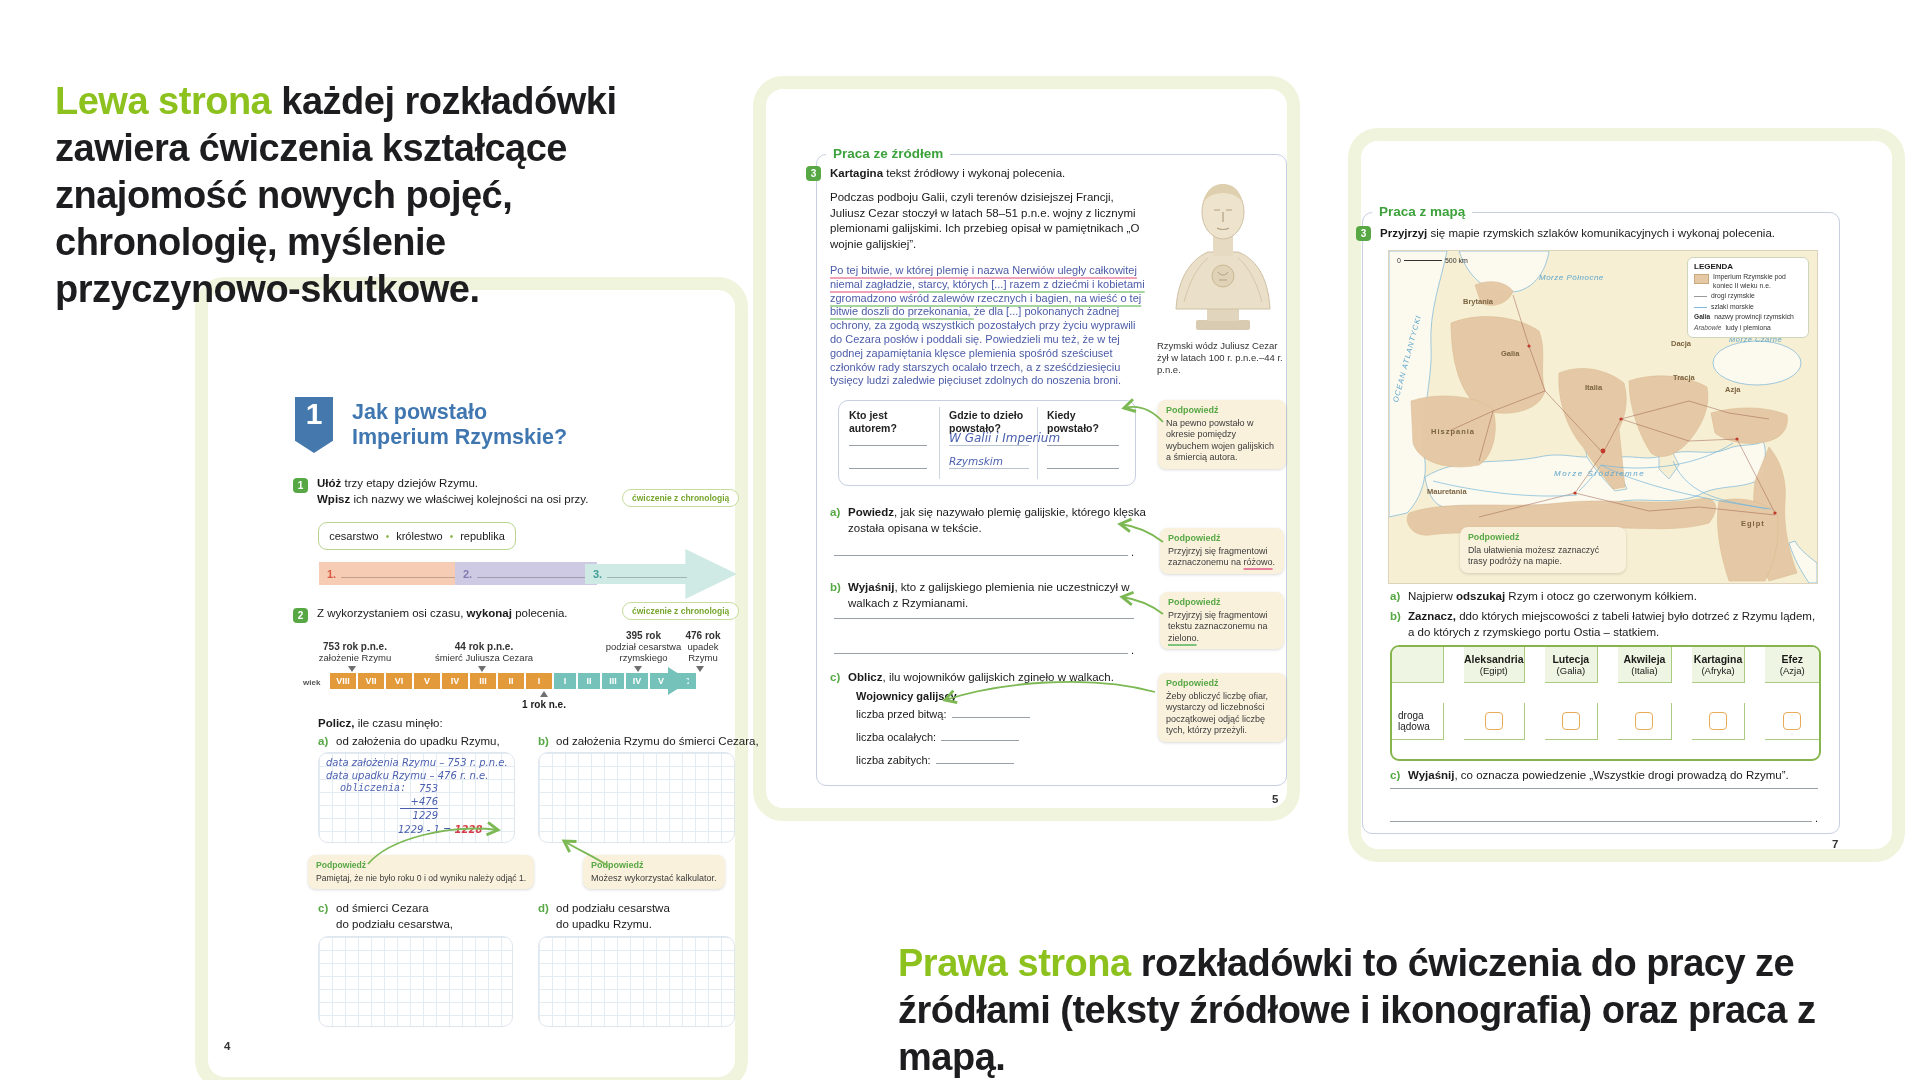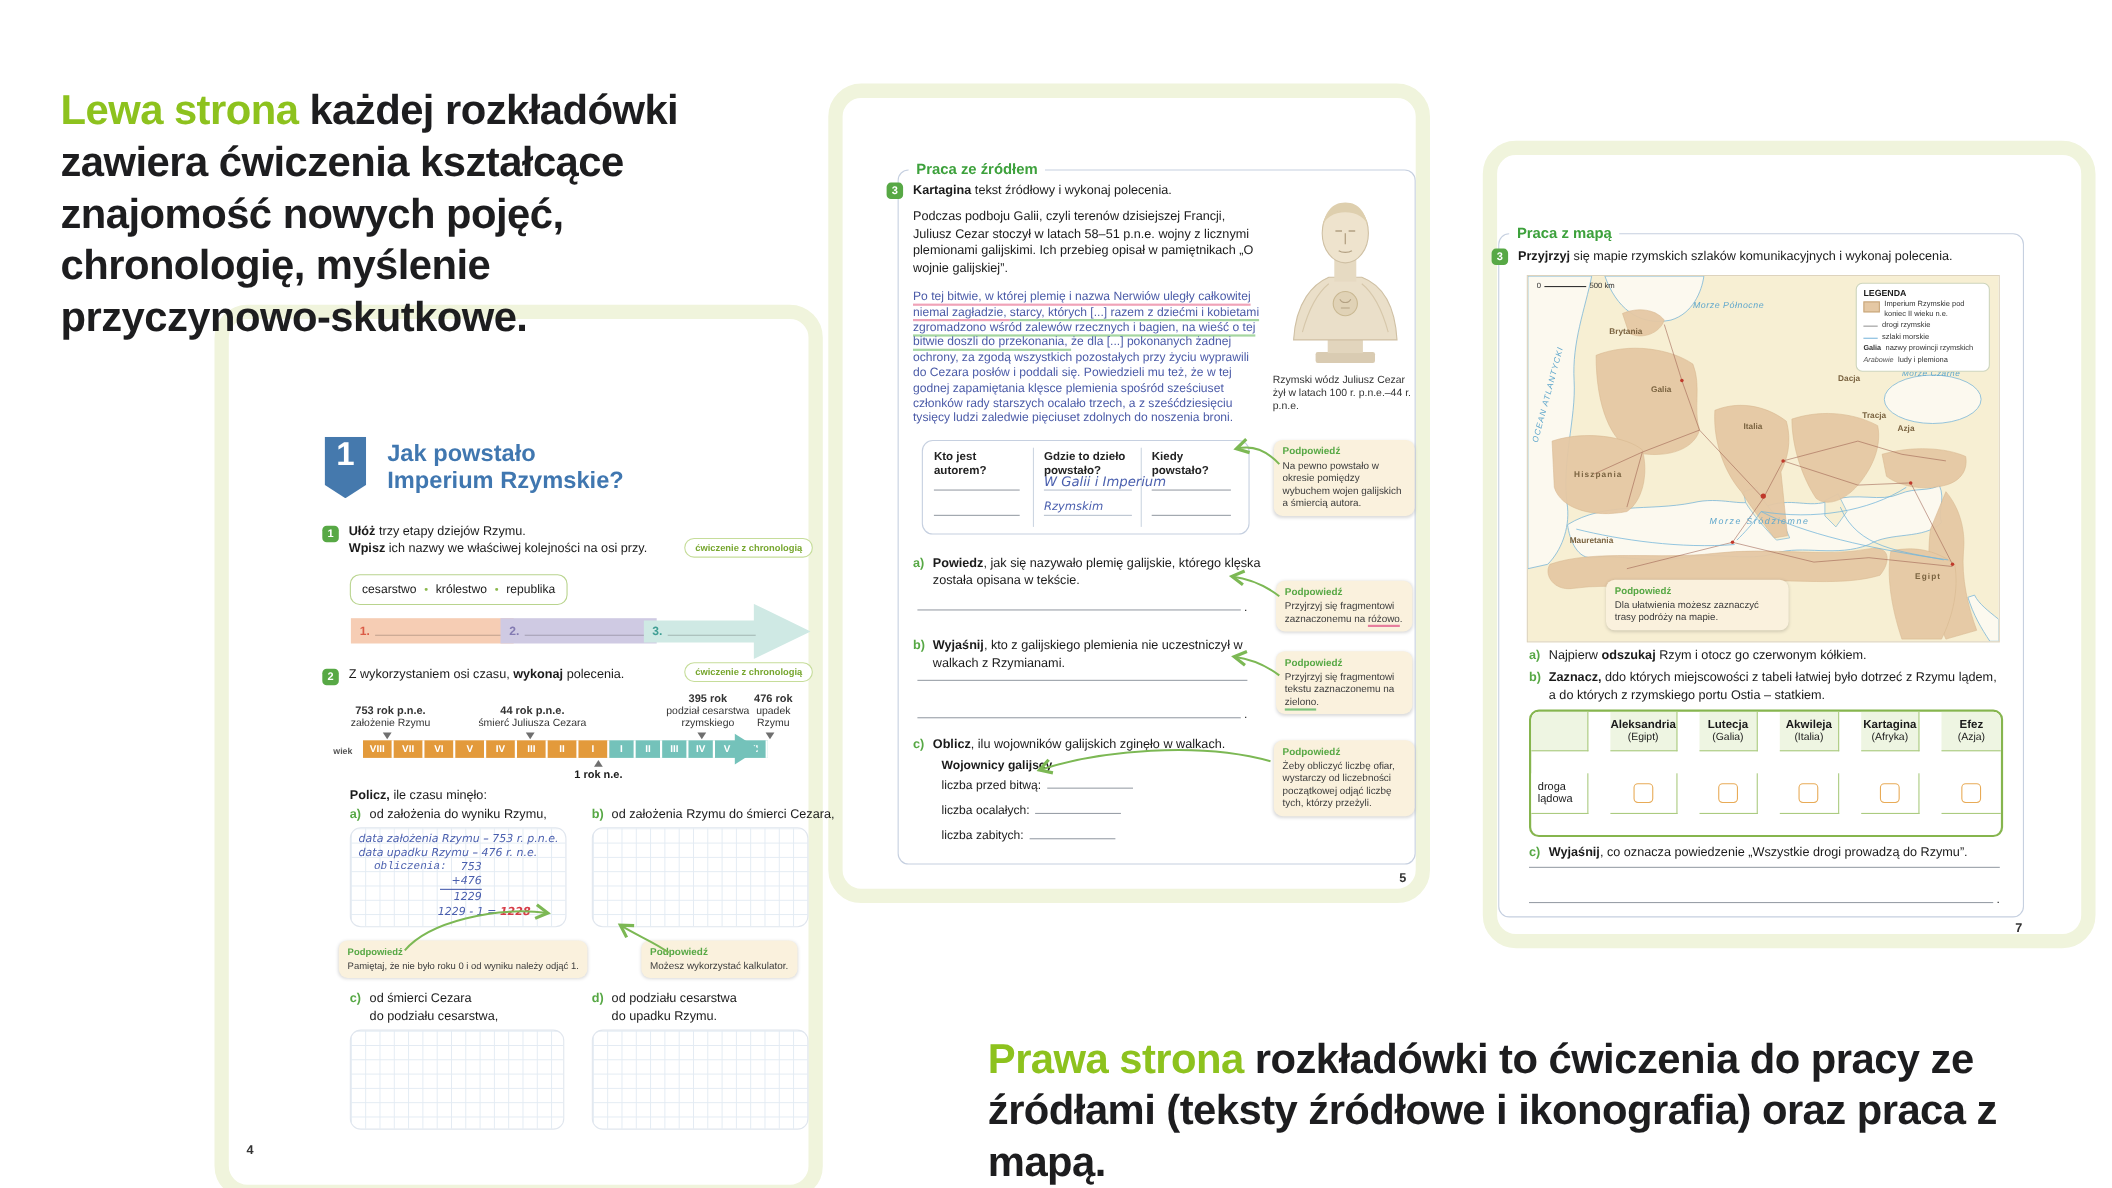--- a/index.html
+++ b/index.html
@@ -227,21 +227,21 @@
   </div>
   <div class="abs" style="left:668px;top:627px;width:0;height:0;border-top:14px solid transparent;border-bottom:14px solid transparent;border-left:22px solid #74c2ba;"></div>
   <div class="mark-up" style="left:540px;top:651px;"></div>
   <div class="abs" style="left:509px;top:659px;width:70px;text-align:center;font-size:10px;font-weight:bold;"><span>1 rok n.e.</span></div>
 
   <div class="abs wb" style="left:318px;top:676px;">
     <b>Policz,</b><span> ile czasu minęło:</span>
   </div>
 
   <div class="q" style="left:318px;top:694px;width:210px;">
-    <span class="qletter">a)</span><span>od założenia do wyniku Rzymu,</span>
+    <span class="qletter">a)</span><span>od założenia do upadku Rzymu,</span>
   </div>
   <div class="q" style="left:538px;top:694px;width:210px;">
     <span class="qletter">b)</span><span>od założenia Rzymu do śmierci Cezara,</span>
   </div>
 
   <div class="gridbox" style="left:318px;top:712px;width:195px;height:89px;"></div>
   <div class="gridbox" style="left:538px;top:712px;width:195px;height:89px;"></div>
 
   <div class="abs hand" style="left:326px;top:716px;"><span>data założenia Rzymu – 753 r. p.n.e.</span></div>
   <div class="abs hand" style="left:326px;top:729px;"><span>data upadku Rzymu – 476 r. n.e.</span></div>
@@ -441,21 +441,21 @@
     <div class="sealabel" style="left:150px;top:22px;">Morze Północne</div>
     <div class="sealabel" style="left:2px;top:150px;transform:rotate(-75deg);transform-origin:left top;font-size:7.5px;letter-spacing:1px;">OCEAN ATLANTYCKI</div>
     <div class="sealabel" style="left:165px;top:218px;letter-spacing:1.5px;">Morze Śródziemne</div>
     <div class="sealabel" style="left:340px;top:84px;font-size:7.5px;">Morze Czarne</div>
     
     <div class="maplabel" style="left:74px;top:46px;">Brytania</div>
     <div class="maplabel" style="left:112px;top:98px;">Galia</div>
     <div class="maplabel" style="left:42px;top:176px;letter-spacing:1px;">Hiszpania</div>
     <div class="maplabel" style="left:196px;top:132px;">Italia</div>
     <div class="maplabel" style="left:282px;top:88px;">Dacja</div>
-    <div class="maplabel" style="left:304px;top:122px;">Tracja</div>
+    <div class="maplabel" style="left:284px;top:122px;">Tracja</div>
     <div class="maplabel" style="left:336px;top:134px;">Azja</div>
     <div class="maplabel" style="left:352px;top:268px;letter-spacing:1px;">Egipt</div>
     <div class="maplabel" style="left:38px;top:236px;">Mauretania</div>
     
     <div class="legend" style="right:8px;top:6px;">
       <div class="lt">LEGENDA</div>
       <div class="li">
           <span class="sw"></span>
           <span>Imperium Rzymskie pod koniec II wieku n.e.</span>
         </div>

